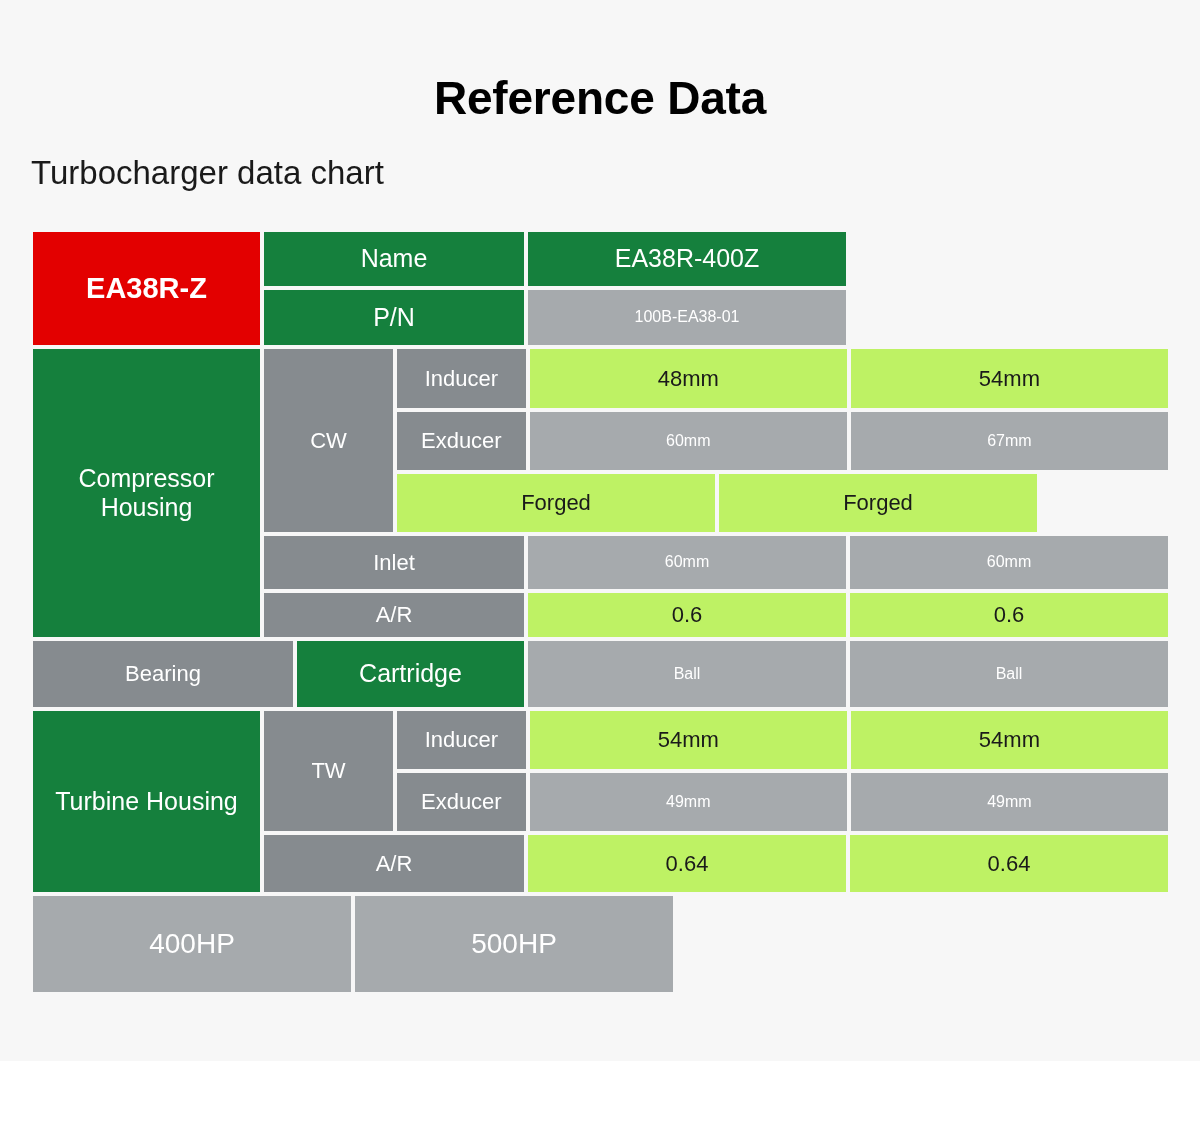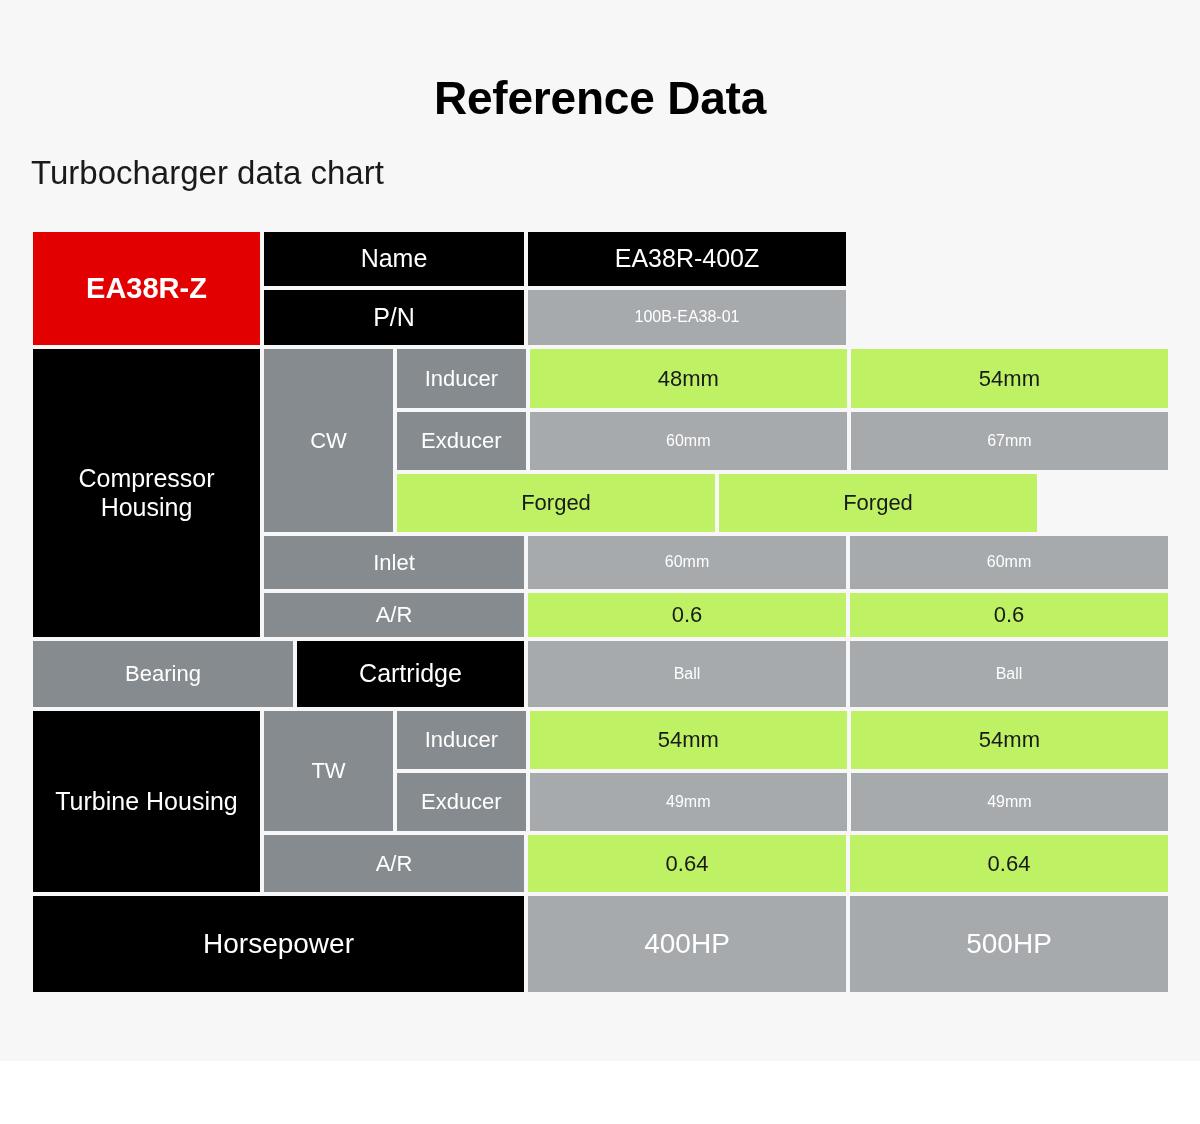--- a/index.html
+++ b/index.html
@@ -69,21 +69,21 @@
     line-height: 1.18;
     overflow: hidden;
   }
   .brand {
     background: #e30000;
     color: #ffffff;
     font-size: 29px;
     font-weight: bold;
   }
   .dark {
-    background: #000000;
+    background: #15803d;
     color: #ffffff;
     font-size: 25px;
   }
   .mid {
     background: #868b8f;
     color: #ffffff;
     font-size: 22px;
   }
   .valLight {
     background: #a6aaad;
@@ -205,19 +205,18 @@
         <div class="row">
           <div class="cell mid w-mid-all" style="height:61px;">A/R</div>
           <div class="cell valWhite w-data" style="height:61px;">0.64</div>
           <div class="cell valWhite w-data" style="height:61px;">0.64</div>
         </div>
 
       </div>
     </div>
 
     <div class="row">
-      <div class="cell dark w-hp big" style="height:100px;">Horsepower</div>
       <div class="cell valLight w-data big" style="height:100px;">400HP</div>
       <div class="cell valLight w-data big" style="height:100px;">500HP</div>
     </div>
 
   </div>
 </div>
 
 </body></html>

